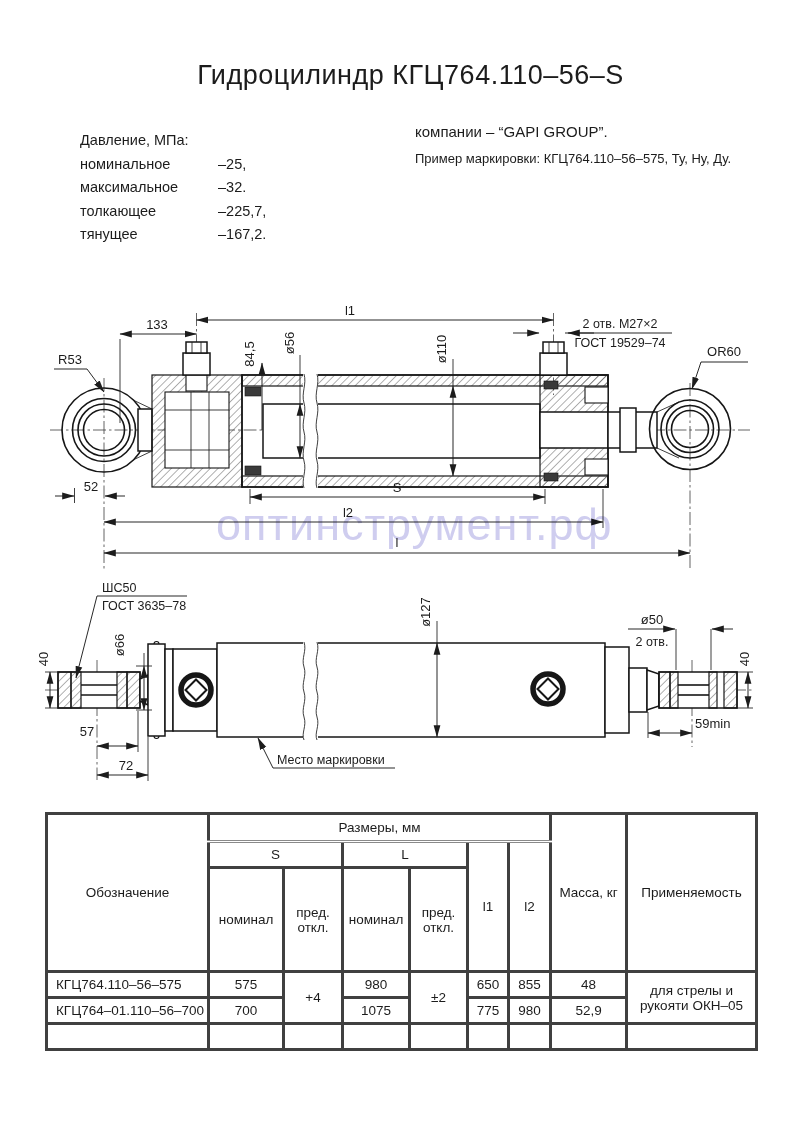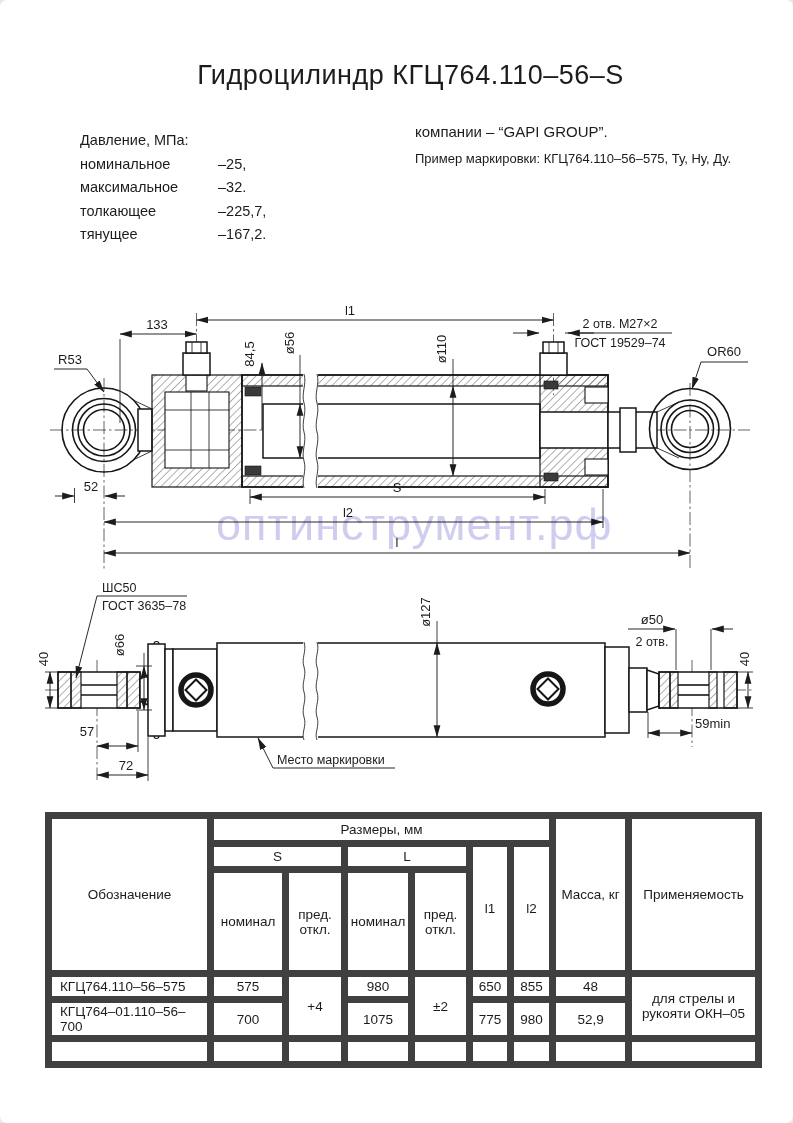--- a/index.html
+++ b/index.html
@@ -1,17 +1,17 @@
 <!DOCTYPE html>
 <html><head>
 <meta charset="utf-8">
 <style>
   html,body{margin:0;padding:0;background:#e8e8e8;}
   #page{position:relative;width:793px;height:1123px;background:#ffffff;margin:0 auto;
-        font-family:"Liberation Sans",sans-serif;color:#1c1c1c;overflow:hidden;border-radius:7px;}
+        font-family:"Liberation Sans",sans-serif;color:#1c1c1c;overflow:hidden;}
   #title{position:absolute;left:0;top:60px;width:100%;text-align:center;
          font-size:27px;letter-spacing:0.5px;padding-left:28px;box-sizing:border-box;}
   
   #specs{position:absolute;left:80px;top:129px;font-size:14.5px;line-height:23.5px;}
   .spec-row{display:flex;}
   .spec-label{width:138px;}
   
   #seals{position:absolute;left:415px;top:118px;font-size:15px;line-height:27px;}
   #seals .small{font-size:13px;}
   
@@ -26,21 +26,21 @@
   .o2{fill:#ffffff;stroke:#161616;stroke-width:1.5;}
   .o1{fill:#ffffff;stroke:#161616;stroke-width:1.1;}
   .ht{stroke:#161616;stroke-width:1.2;fill:url(#h1);}
   .thin{stroke:#1c1c1c;stroke-width:0.85;fill:none;}
   .dim{stroke:#1c1c1c;stroke-width:0.95;fill:none;}
   .cl{stroke:#3d3d3d;stroke-width:0.8;stroke-dasharray:13 3 2.5 3;fill:none;}
   .dark{fill:#3a3a3a;stroke:#161616;stroke-width:0.6;}
   
   #spec-table{position:absolute;left:45px;top:812px;width:710px;border-collapse:collapse;
               font-size:13.5px;table-layout:fixed;}
-  #spec-table td{border:7px solid #404040;text-align:center;vertical-align:middle;
+  #spec-table td{border:3px solid #404040;text-align:center;vertical-align:middle;
                  padding:1px 2px;overflow:hidden;}
   #spec-table td.left{text-align:left;padding-left:8px;}
   #spec-table td.dbl{border-bottom:3px double #8a8a8a;}
 </style>
 </head>
 <body>
 
 <div id="page">
 
   <div id="title">Гидроцилиндр КГЦ764.110–56–S</div>

